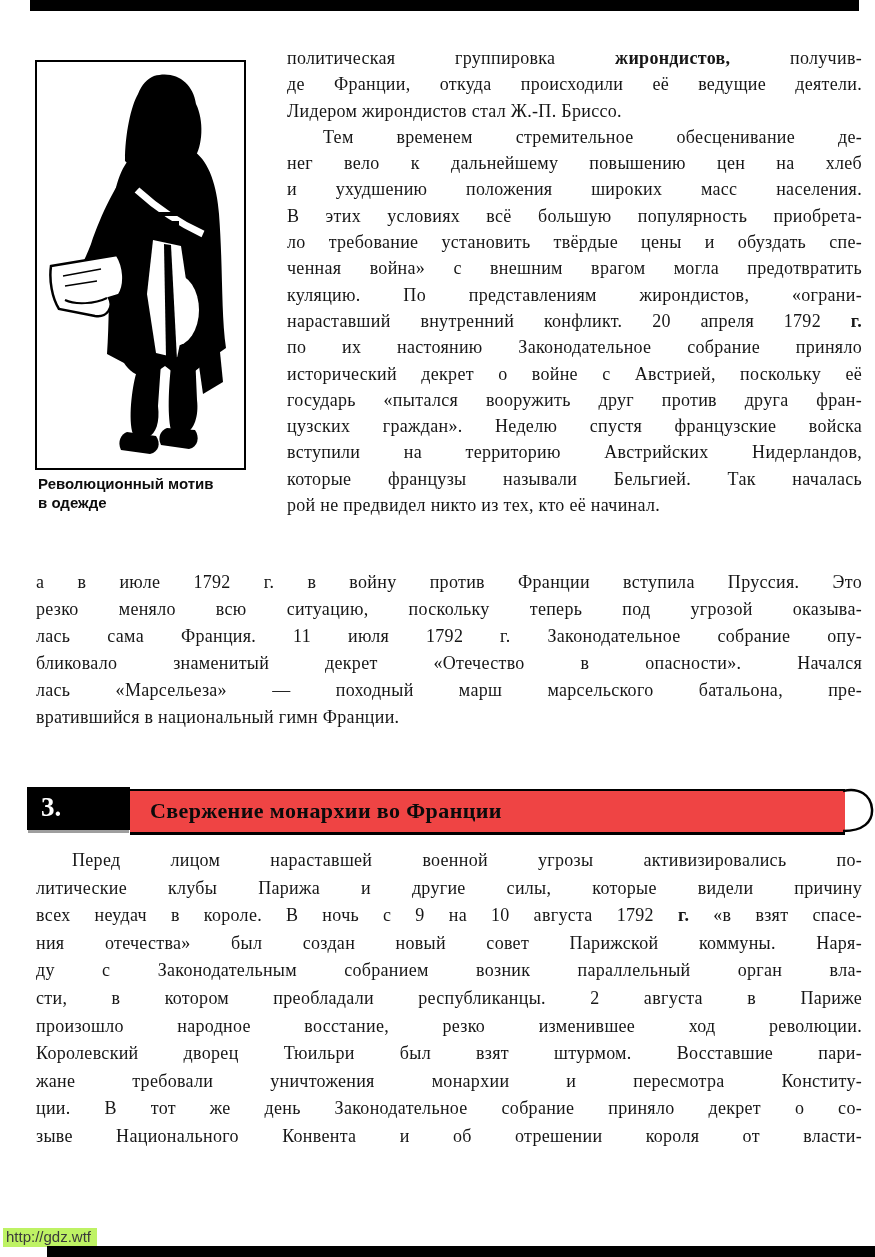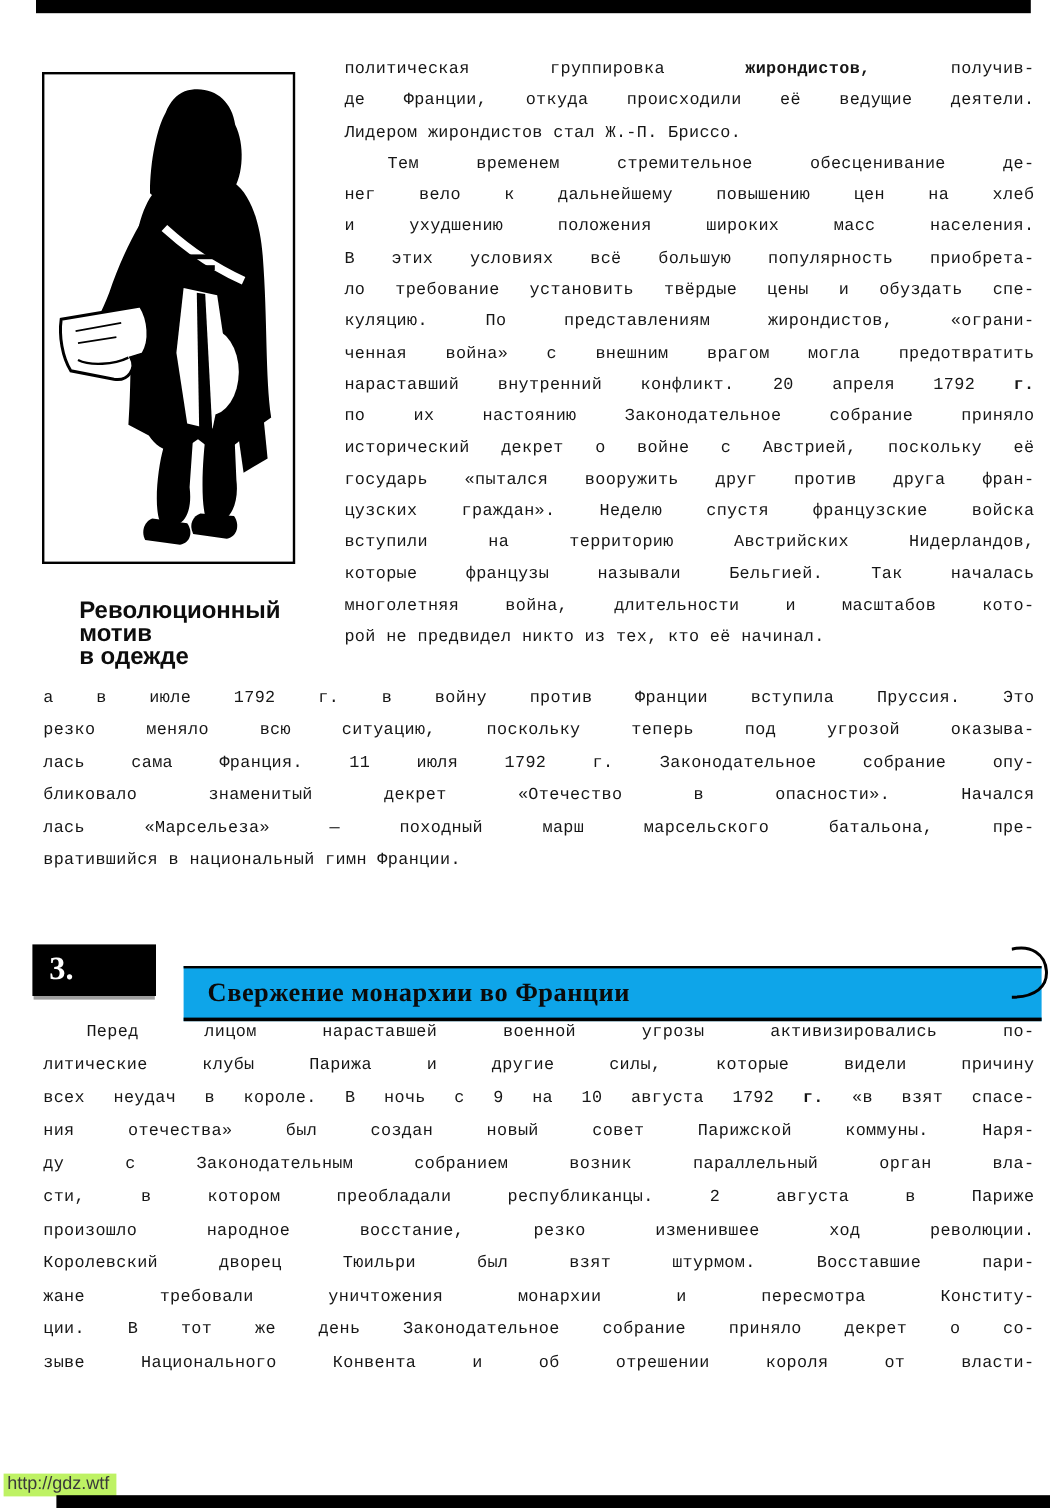--- a/index.html
+++ b/index.html
@@ -9,47 +9,47 @@
   }
   .bar{position:absolute;background:#000;}
   .top-rule{left:30px;top:0;width:829px;height:11px;}
   .bottom-rule{left:47px;top:1246px;width:828px;height:11px;}
 
   .figure-box{
     position:absolute;left:35px;top:60px;width:207px;height:406px;
     border:2px solid #000;background:#fff;
   }
   .figure-caption{
-    position:absolute;left:38px;top:500px;width:230px;
+    position:absolute;left:38px;top:474px;width:230px;
     font-family:"Liberation Sans",sans-serif;font-weight:700;
-    font-size:20px;line-height:19px;color:#0d0d0d;margin-left:28px;
+    font-size:15px;line-height:19px;color:#0d0d0d;
   }
 
-  .textblock{position:absolute;font-size:14px;letter-spacing:0.3px;font-family:Liberation Mono, monospace;}
+  .textblock{position:absolute;font-size:18px;letter-spacing:0.3px;}
   .textblock .line{text-align:justify;text-align-last:justify;}
   .textblock .line.noj{text-align:center;text-align-last:left;}
   .textblock .line.ind{text-indent:36px;}
   .textblock b{font-weight:bold;}
 
   .col{left:287px;top:45px;width:575px;line-height:26.3px;}
   .para1{left:36px;top:569px;width:826px;line-height:27px;}
   .para2{left:36px;top:847px;width:826px;line-height:27.6px;}
 
   .section-row{position:absolute;left:27px;top:785px;width:848px;height:52px;}
   .num-box{
     position:absolute;left:0;top:2px;width:103px;height:43px;background:#000;
     box-shadow:0 4px 0 -1px #9e9e9e;
   }
   .num-box span{
     display:block;color:#fff;font-family:"Liberation Serif",serif;
     font-weight:700;font-size:27px;line-height:41px;padding-left:14px;
   }
   .banner{
-    position:absolute;left:103px;top:20px;width:715px;height:41px;background:#0ea5e9;
-    border-top:2px solid #000;border-bottom:3px solid #000;margin-left:23px;
+    position:absolute;left:103px;top:4px;width:715px;height:41px;background:#ef4444;
+    border-top:2px solid #000;border-bottom:3px solid #000;
   }
   .banner span{
     display:block;font-weight:700;font-size:22px;line-height:40px;
     padding-left:20px;letter-spacing:0.4px;color:#0b0b0b;
   }
   .flourish{position:absolute;right:0;top:0;}
 
   .watermark{
     position:absolute;left:3px;top:1228px;background:#bef264;color:#3a3a3a;
     font-family:"Liberation Sans",sans-serif;font-size:15px;line-height:16px;
@@ -116,30 +116,29 @@
 
   <div class="textblock col">
       <div class="line"><span>политическая группировка </span><b>жирондистов,</b><span> получив-</span></div>
       <div class="line"><span>де Франции, откуда происходили её ведущие деятели.</span></div>
       <div class="line noj"><span>Лидером жирондистов стал Ж.-П. Бриссо.</span></div>
       <div class="line ind"><span>Тем временем стремительное обесценивание де-</span></div>
       <div class="line"><span>нег вело к дальнейшему повышению цен на хлеб</span></div>
       <div class="line"><span>и ухудшению положения широких масс населения.</span></div>
       <div class="line"><span>В этих условиях всё большую популярность приобрета-</span></div>
       <div class="line"><span>ло требование установить твёрдые цены и обуздать спе-</span></div>
+      <div class="line"><span>ченная война» с внешним врагом могла предотвратить</span></div>
       <div class="line"><span>куляцию. По представлениям жирондистов, «ограни-</span></div>
-      <div class="line"><span>ченная война» с внешним врагом могла предотвратить</span></div>
       <div class="line"><span>нараставший внутренний конфликт. 20 апреля 1792 </span><b>г.</b></div>
       <div class="line"><span>по их настоянию Законодательное собрание приняло</span></div>
       <div class="line"><span>исторический декрет о войне с Австрией, поскольку её</span></div>
       <div class="line"><span>государь «пытался вооружить друг против друга фран-</span></div>
       <div class="line"><span>цузских граждан». Неделю спустя французские войска</span></div>
       <div class="line"><span>вступили на территорию Австрийских Нидерландов,</span></div>
       <div class="line"><span>которые французы называли Бельгией. Так началась</span></div>
-      <div class="line"><span>многолетняя война, длительности и масштабов кото-</span></div>
       <div class="line noj"><span>рой не предвидел никто из тех, кто её начинал.</span></div>
     </div>
 
   <div class="textblock para1">
       <div class="line"><span>а в июле 1792 г. в войну против Франции вступила Пруссия. Это</span></div>
       <div class="line"><span>резко меняло всю ситуацию, поскольку теперь под угрозой оказыва-</span></div>
       <div class="line"><span>лась сама Франция. 11 июля 1792 г. Законодательное собрание опу-</span></div>
       <div class="line"><span>бликовало знаменитый декрет «Отечество в опасности». Начался</span></div>
       <div class="line"><span>лась «Марсельеза» — походный марш марсельского батальона, пре-</span></div>
       <div class="line noj"><span>вратившийся в национальный гимн Франции.</span></div>

